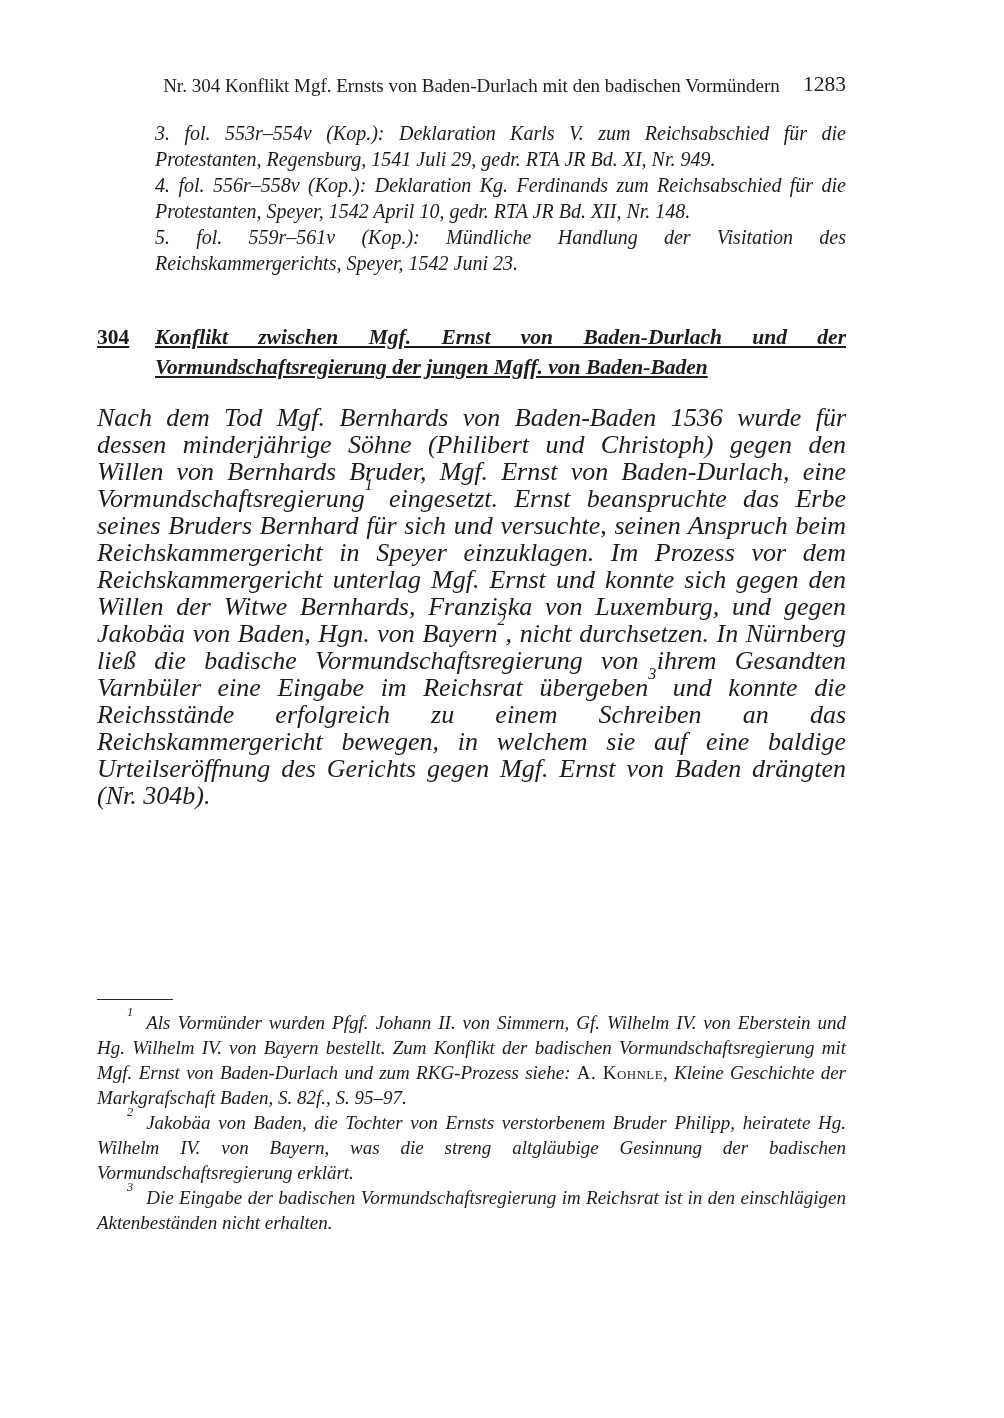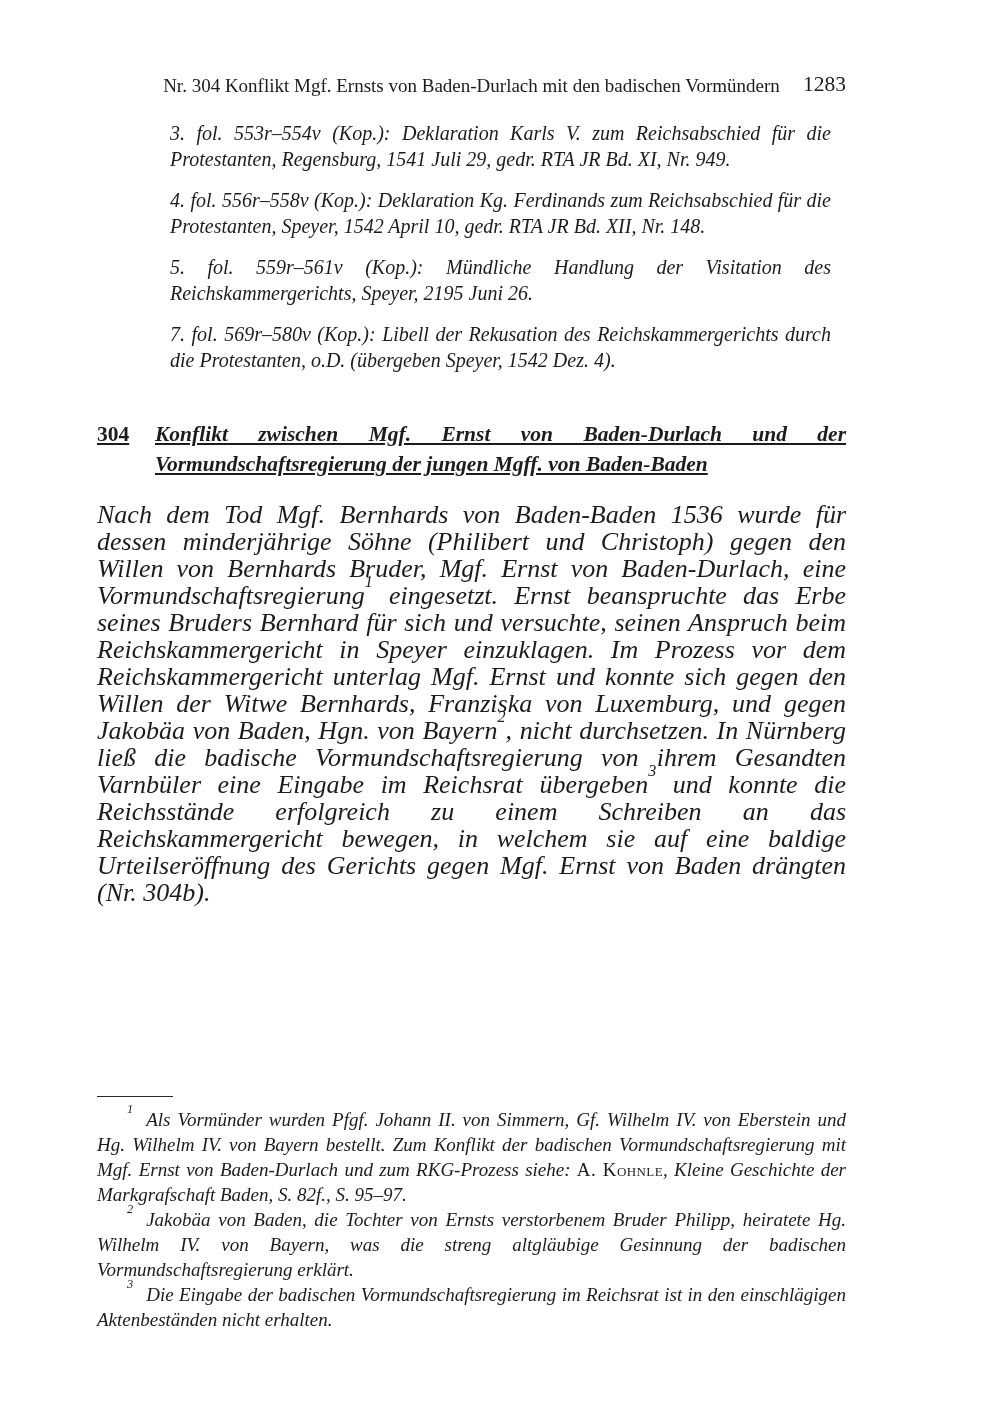--- a/index.html
+++ b/index.html
@@ -34,21 +34,21 @@
 
   
   .entries {
     margin-top: 22px;
     padding-left: 58px;
     font-style: italic;
     font-size: 20px;
     line-height: 26px;
     text-align: justify;
   }
-  .entries p { margin: 15px; font-family: Liberation Serif, serif; }
+  .entries p { margin: 0; font-family: Liberation Serif, serif; }
   .roman { font-style: normal; }
 
   
   .section-heading {
     display: flex;
     margin-top: 46px;
     font-weight: bold;
     font-size: 21.5px;
     line-height: 30px;
     text-decoration: underline;
@@ -118,22 +118,21 @@
 <div class="page">
 
   <header class="running-head">
     <span class="head-title">Nr. 304 Konflikt Mgf. Ernsts von Baden-Durlach mit den badischen Vormündern</span>
     <span class="page-number">1283</span>
   </header>
 
   <section class="entries">
     <p class="entry"><span>3. fol. 553r–554v (Kop.): Deklaration Karls V. zum Reichsabschied für die Protestanten, Regensburg, 1541 Juli 29, gedr. RTA JR Bd. XI, Nr. 949.</span></p>
     <p class="entry"><span>4. fol. 556r–558v (Kop.): Deklaration Kg. Ferdinands zum Reichsabschied für die Protestanten, Speyer, 1542 April 10, gedr. RTA JR Bd. XII, Nr. 148.</span></p>
-    <p class="entry"><span>5. fol. 559r–561v (Kop.): Mündliche Handlung der Visitation des Reichskammergerichts, Speyer, 2195 Juni 26.</span></p>
-    <p class="entry"><span>7. fol. 569r–580v (Kop.): Libell der Rekusation des Reichskammergerichts durch die Protestanten, o.D. (übergeben Speyer, 1542 Dez. 4).</span></p>
+    <p class="entry"><span>5. fol. 559r–561v (Kop.): Mündliche Handlung der Visitation des Reichskammergerichts, Speyer, 1542 Juni 23.</span></p>
   </section>
 
   <section class="section-heading">
     <span class="heading-number">304</span>
     <h2 class="heading-text">Konflikt zwischen Mgf. Ernst von Baden-Durlach und der Vormundschaftsregierung der jungen Mgff. von Baden-Baden</h2>
   </section>
 
   <section class="intro">
     <p><span>Nach dem Tod Mgf. Bernhards von Baden-Baden 1536 wurde für dessen minderjährige Söhne (Philibert und Christoph) gegen den Willen von Bernhards Bruder, Mgf. Ernst von Baden-Durlach, eine Vormundschaftsregierung</span><sup class="fn-ref">1</sup><span> eingesetzt. Ernst beanspruchte das Erbe seines Bruders Bernhard für sich und versuchte, seinen Anspruch beim Reichskammergericht in Speyer einzuklagen. Im Prozess vor dem Reichskammergericht unterlag Mgf. Ernst und konnte sich gegen den Willen der Witwe Bernhards, Franziska von Luxemburg, und gegen Jakobäa von Baden, Hgn. von Bayern</span><sup class="fn-ref">2</sup><span>, nicht durchsetzen. In Nürnberg ließ die badische Vormundschaftsregierung von ihrem Gesandten Varnbüler eine Eingabe im Reichsrat übergeben</span><sup class="fn-ref">3</sup><span> und konnte die Reichsstände erfolgreich zu einem Schreiben an das Reichskammergericht bewegen, in welchem sie auf eine baldige Urteilseröffnung des Gerichts gegen Mgf. Ernst von Baden drängten (Nr. 304b).</span></p>
   </section>

